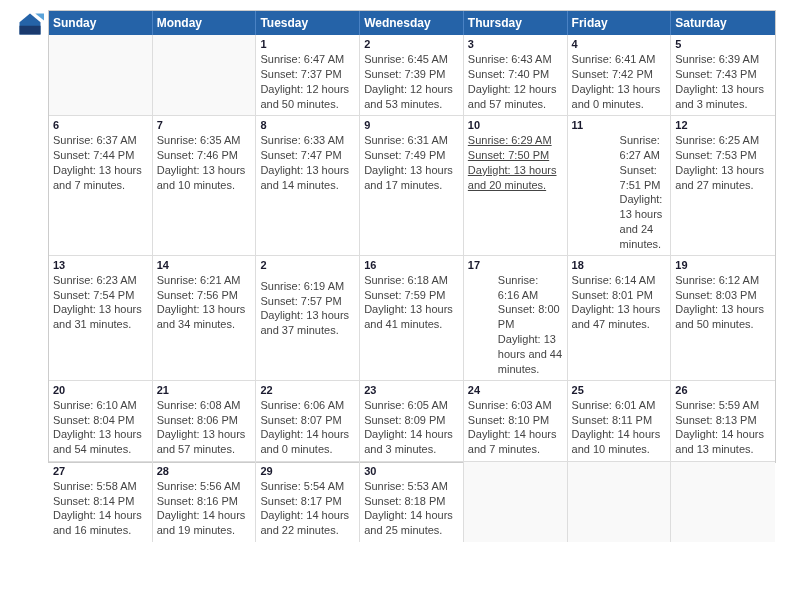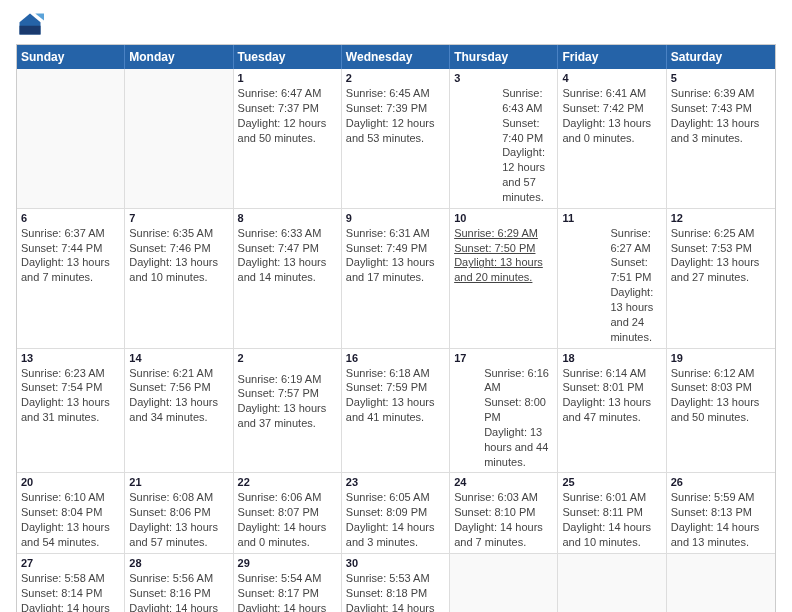--- a/index.html
+++ b/index.html
@@ -8,21 +8,21 @@
       height: 612px;
       font-family: Arial, sans-serif;
       background: #fff;
       overflow: hidden;
     }
     .page {
       width: 792px;
       height: 463px;
       padding: 10px 16px 0 16px;
       display: flex;
-      flex-direction: column;
+      flex-direction: row;
     }
     .header {
       display: flex;
       justify-content: space-between;
       align-items: flex-start;
       margin-bottom: 6px;
     }
     .logo {
       display: flex;
       align-items: center;
@@ -157,21 +157,21 @@
 Daylight: 12 hours and 50 minutes.</div>
           </div>
           <div class="cal-cell">
             <div class="day-num">2</div>
             <div class="cell-text" style="white-space: pre-line;">Sunrise: 6:45 AM
 Sunset: 7:39 PM
 Daylight: 12 hours and 53 minutes.</div>
           </div>
           <div class="cal-cell">
             <div class="day-num">3</div>
-            <div class="cell-text" style="white-space: pre-line; margin-left: 48px;">Sunrise: 6:43 AM
+            <div class="cell-text" style="white-space: pre-line;">Sunrise: 6:43 AM
 Sunset: 7:40 PM
 Daylight: 12 hours and 57 minutes.</div>
           </div>
           <div class="cal-cell">
             <div class="day-num">4</div>
             <div class="cell-text" style="white-space: pre-line;">Sunrise: 6:41 AM
 Sunset: 7:42 PM
 Daylight: 13 hours and 0 minutes.</div>
           </div>
           <div class="cal-cell">

